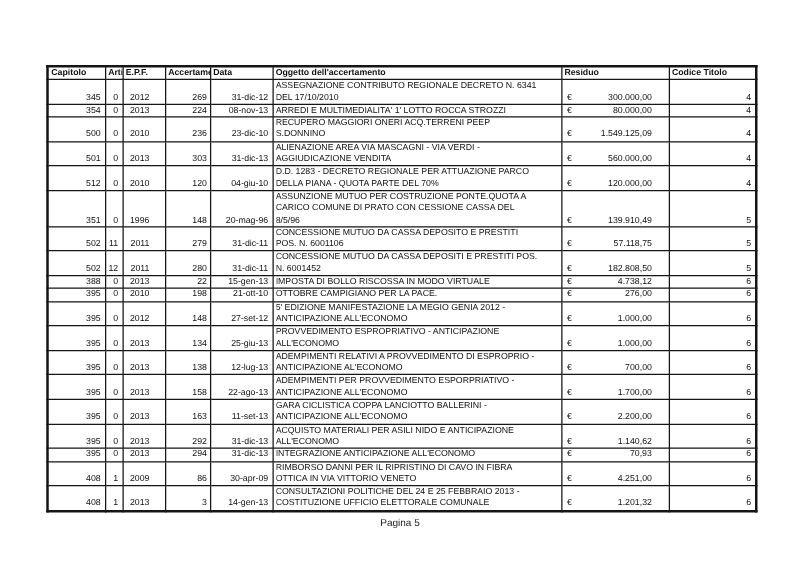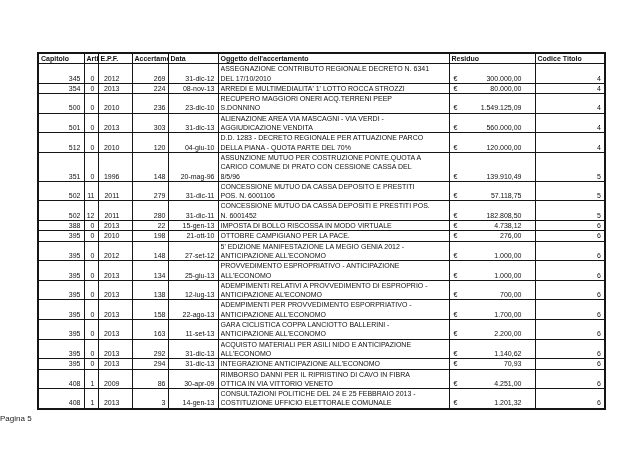--- a/index.html
+++ b/index.html
@@ -52,21 +52,21 @@
     justify-content: space-between;
     padding-left: 4px;
     padding-right: 13px;
   }
   td.c-codice { padding-right: 3px; }
   th.h-residuo { padding-left: 3px; }
   .page-footer {
     position: absolute;
     left: 0; top: 414px;
     width: 640px;
-    text-align: left;
+    text-align: center;
     font-size: 8px;
     color: #222222;
   }
 </style>
 </head>
 <body>
 
 <table class="report-table">
   <colgroup>
     <col style="width:46px">

